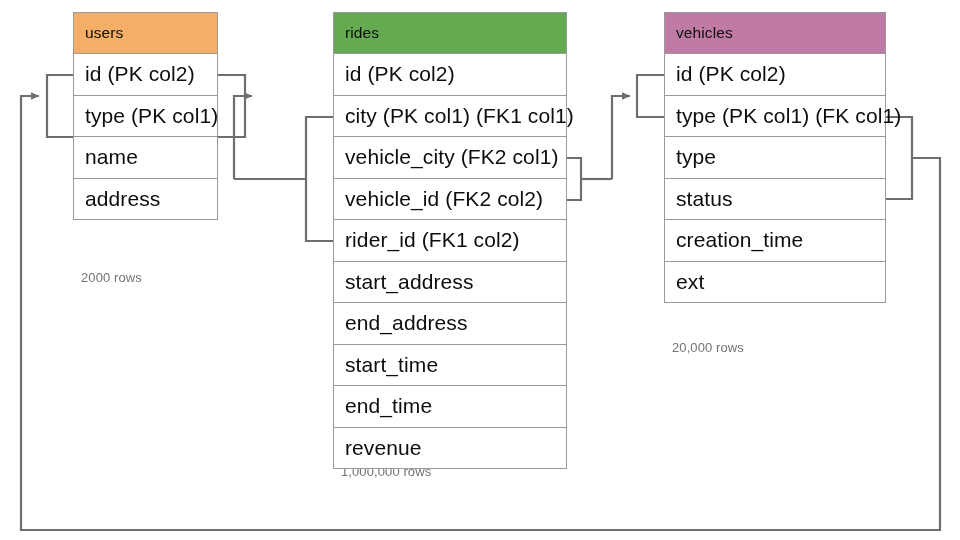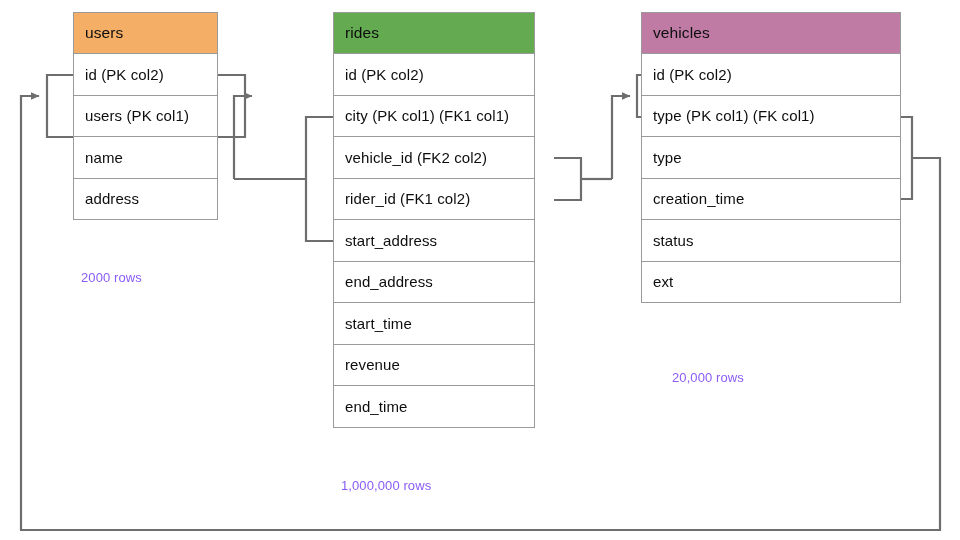--- a/index.html
+++ b/index.html
@@ -48,29 +48,29 @@
   }
   .entity-field {
     box-sizing: border-box;
     height: 41.5px;
     border: 1px solid #9a9a9a;
     border-top: none;
     background: #ffffff;
     display: flex;
     align-items: center;
     padding: 0 0 0 11px;
-    font-size: 15px;
+    font-size: 21px;
     color: #0d0d0d;
     letter-spacing: 0.1px;
     white-space: nowrap;
   }
   .entity-caption {
     position: absolute;
     font-size: 13px;
-    color: #8b5cf6;
+    color: #737373;
     white-space: nowrap;
     letter-spacing: 0.1px;
   }
 </style>
 </head>
 <body>
 
 <div id="canvas">
 
   <svg id="connectors" viewBox="0 0 960 540" width="960" height="540">
@@ -109,83 +109,86 @@
   </svg>
 
   <div class="entity" style="left:73px; top:12px; width:145px;">
     <div class="entity-header" style="background:#f5ae65;">
       <span>users</span>
     </div>
     <div class="entity-field">
       <span>id (PK col2)</span>
     </div>
     <div class="entity-field">
-      <span>users (PK col1)</span>
+      <span>type (PK col1)</span>
     </div>
     <div class="entity-field">
       <span>name</span>
     </div>
     <div class="entity-field">
       <span>address</span>
     </div>
   </div>
   <div class="entity-caption" style="left:81px; top:270px;">2000 rows</div>
 
-  <div class="entity" style="left:333px; top:12px; width:202px;">
+  <div class="entity" style="left:333px; top:12px; width:234px;">
     <div class="entity-header" style="background:#63aa51;">
       <span>rides</span>
     </div>
     <div class="entity-field">
       <span>id (PK col2)</span>
     </div>
     <div class="entity-field">
       <span>city (PK col1) (FK1 col1)</span>
+    </div>
+    <div class="entity-field">
+      <span>vehicle_city (FK2 col1)</span>
     </div>
     <div class="entity-field">
       <span>vehicle_id (FK2 col2)</span>
     </div>
     <div class="entity-field">
       <span>rider_id (FK1 col2)</span>
     </div>
     <div class="entity-field">
       <span>start_address</span>
     </div>
     <div class="entity-field">
       <span>end_address</span>
     </div>
     <div class="entity-field">
       <span>start_time</span>
     </div>
     <div class="entity-field">
+      <span>end_time</span>
+    </div>
+    <div class="entity-field">
       <span>revenue</span>
     </div>
-    <div class="entity-field">
-      <span>end_time</span>
-    </div>
   </div>
-  <div class="entity-caption" style="left:341px; top:478px;">1,000,000 rows</div>
+  <div class="entity-caption" style="left:341px; top:464px;">1,000,000 rows</div>
 
-  <div class="entity" style="left:641px; top:12px; width:260px;">
+  <div class="entity" style="left:664px; top:12px; width:222px;">
     <div class="entity-header" style="background:#c07ba5;">
       <span>vehicles</span>
     </div>
     <div class="entity-field">
       <span>id (PK col2)</span>
     </div>
     <div class="entity-field">
       <span>type (PK col1) (FK col1)</span>
     </div>
     <div class="entity-field">
       <span>type</span>
     </div>
     <div class="entity-field">
-      <span>creation_time</span>
+      <span>status</span>
     </div>
     <div class="entity-field">
-      <span>status</span>
+      <span>creation_time</span>
     </div>
     <div class="entity-field">
       <span>ext</span>
     </div>
   </div>
-  <div class="entity-caption" style="left:672px; top:370px;">20,000 rows</div>
+  <div class="entity-caption" style="left:672px; top:340px;">20,000 rows</div>
 
 </div>
 
 </body></html>

